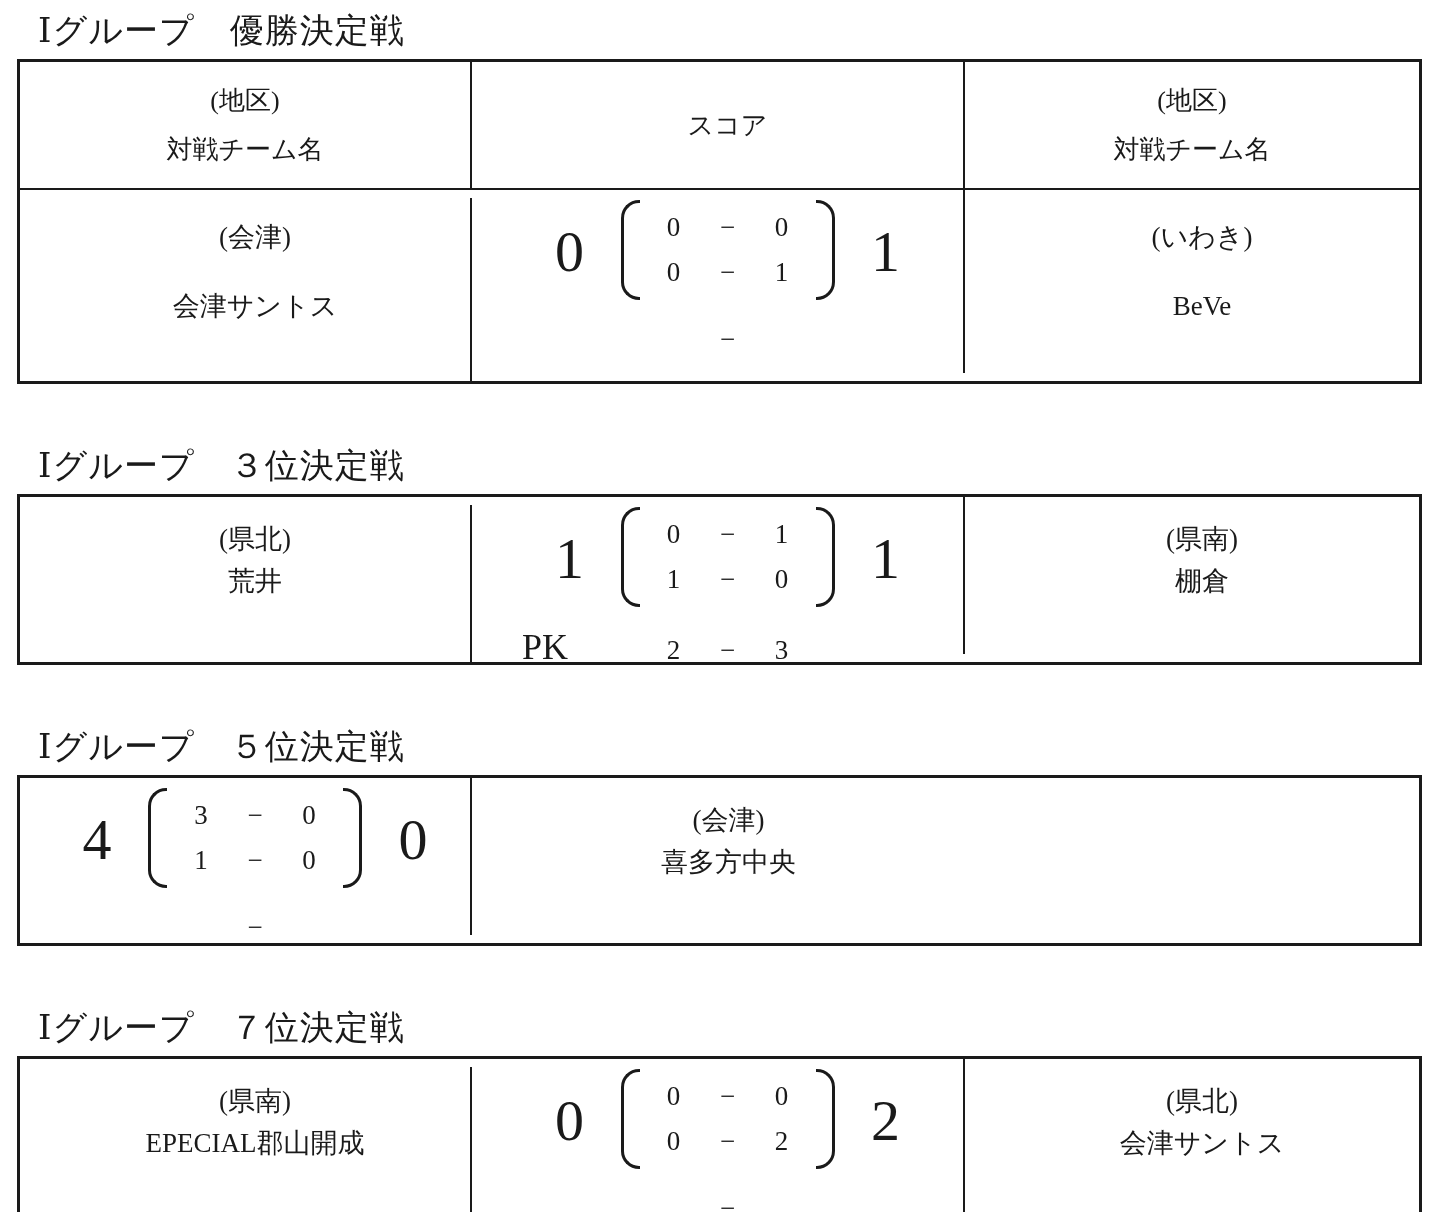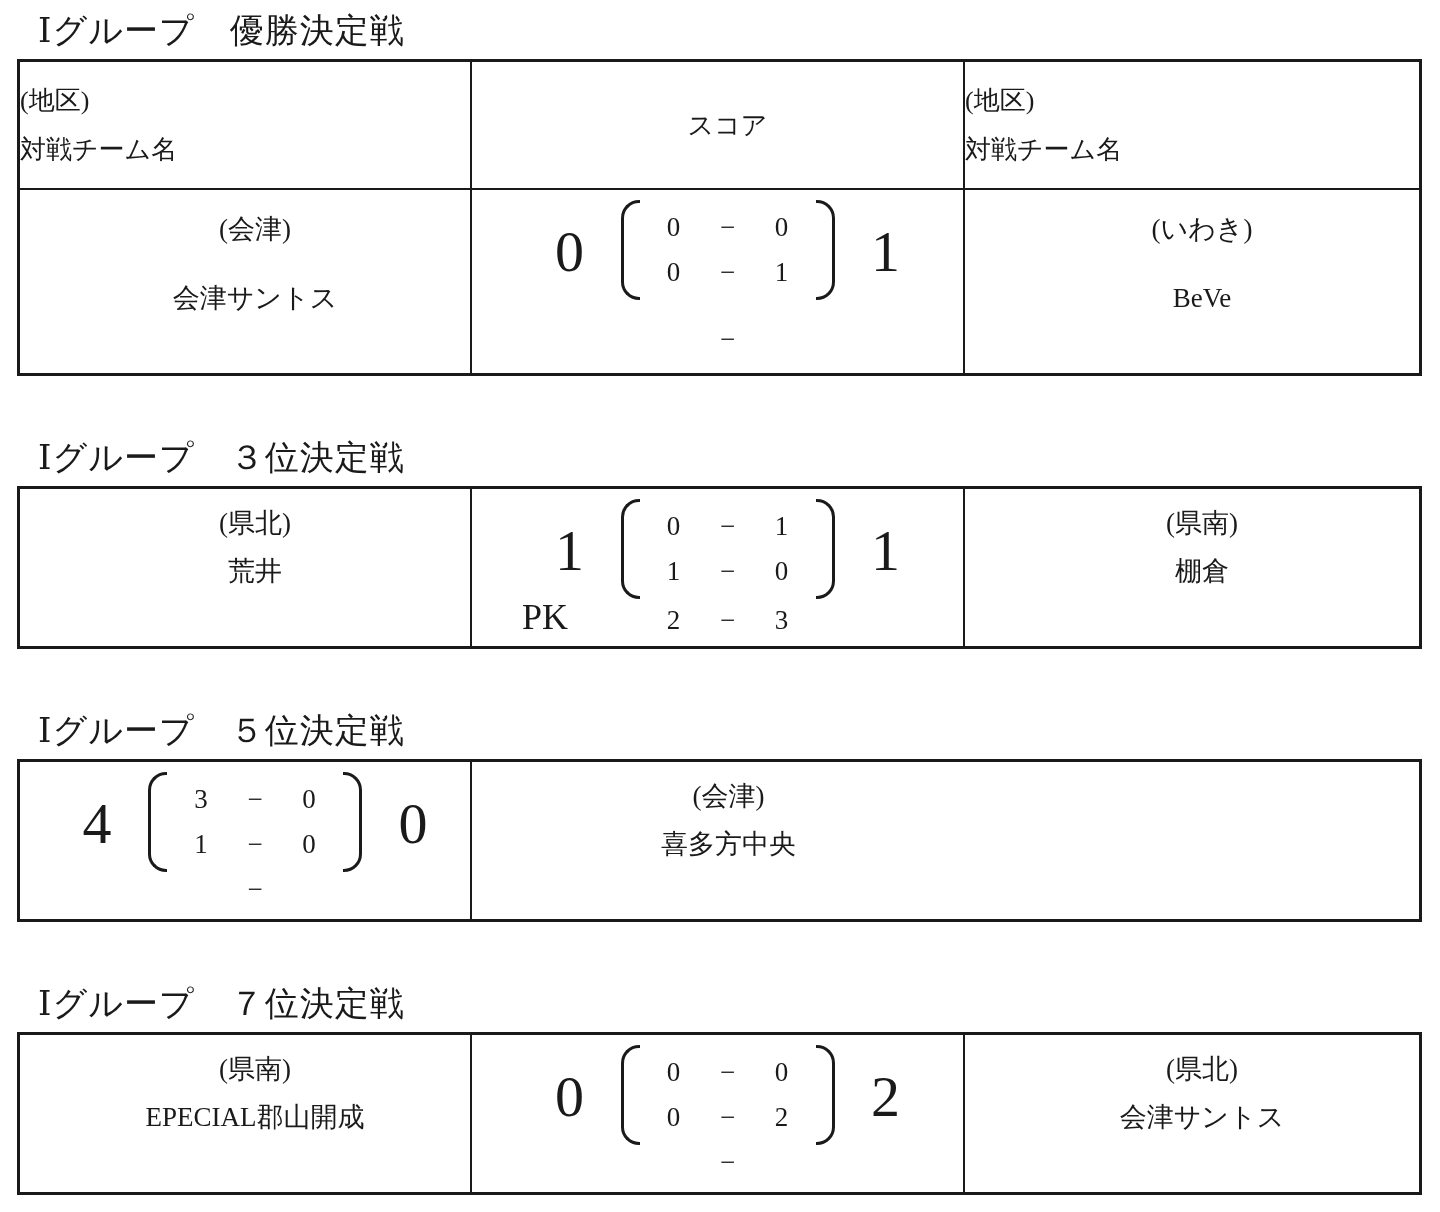--- a/index.html
+++ b/index.html
@@ -16,52 +16,52 @@
   .mtable{
     margin-left:17px;width:1399px;
     border:3px solid #1a1a1a;background:#ffffff;
     display:grid;grid-template-columns:452px 493px 454px;
   }
   .cell{box-sizing:border-box;padding-left:20px;}
   .bdr{border-right:2px solid #1a1a1a;}
   .hb{border-bottom:2px solid #1a1a1a;height:128px;}
   .head-cell{
     display:flex;flex-direction:column;justify-content:space-evenly;
-    font-size:26px;padding:8px 0;
+    align-items:center;font-size:26px;padding:8px 0;
   }
   .head-center{
     display:flex;align-items:center;justify-content:center;font-size:26px;
   }
   .row-tall{height:183px;}
   .row-std{height:157px;}
   .team-cell{
     display:flex;flex-direction:column;align-items:center;
-    padding-top:22px;row-gap:34px;font-size:27px;line-height:1.3;
-  }
-  .team-cell.compact{padding-top:17px;row-gap:13px;}
+    padding-top:22px;row-gap:34px;font-size:27px;line-height:1.3;margin-top:8px;
+  }
+  .team-cell.compact{padding-top:17px;row-gap:7px;}
   .score-cell{
     display:flex;flex-direction:column;align-items:center;
     padding-top:10px;position:relative;
   }
   .score-main{display:flex;align-items:center;}
   .big{
     font-size:58px;line-height:1;min-width:58px;text-align:center;
     margin:0 22px;padding-top:4px;
   }
   .bracket{width:16px;align-self:stretch;border:3px solid #1a1a1a;}
   .bl{border-right:none;border-radius:18px 0 0 18px;}
   .br{border-left:none;border-radius:0 18px 18px 0;}
   .halves{
     display:grid;grid-template-columns:56px 52px 56px;row-gap:10px;
     padding:10px 6px;font-size:27px;line-height:1.3;text-align:center;
     align-items:center;
   }
   .pk-row{
     display:grid;grid-template-columns:1fr 56px 52px 56px 1fr;width:100%;
-    margin-top:0;font-size:27px;line-height:1.3;text-align:center;
+    margin-top:22px;font-size:27px;line-height:1.3;text-align:center;
     align-items:baseline;
   }
   .tall .pk-row{margin-top:22px;}
   .pk-label{text-align:left;padding-left:30px;font-size:36px;line-height:1;}
 </style>
 </head>
 <body>
 
 <section class="match first">
   <div class="match-title">Ⅰグループ　優勝決定戦</div>

